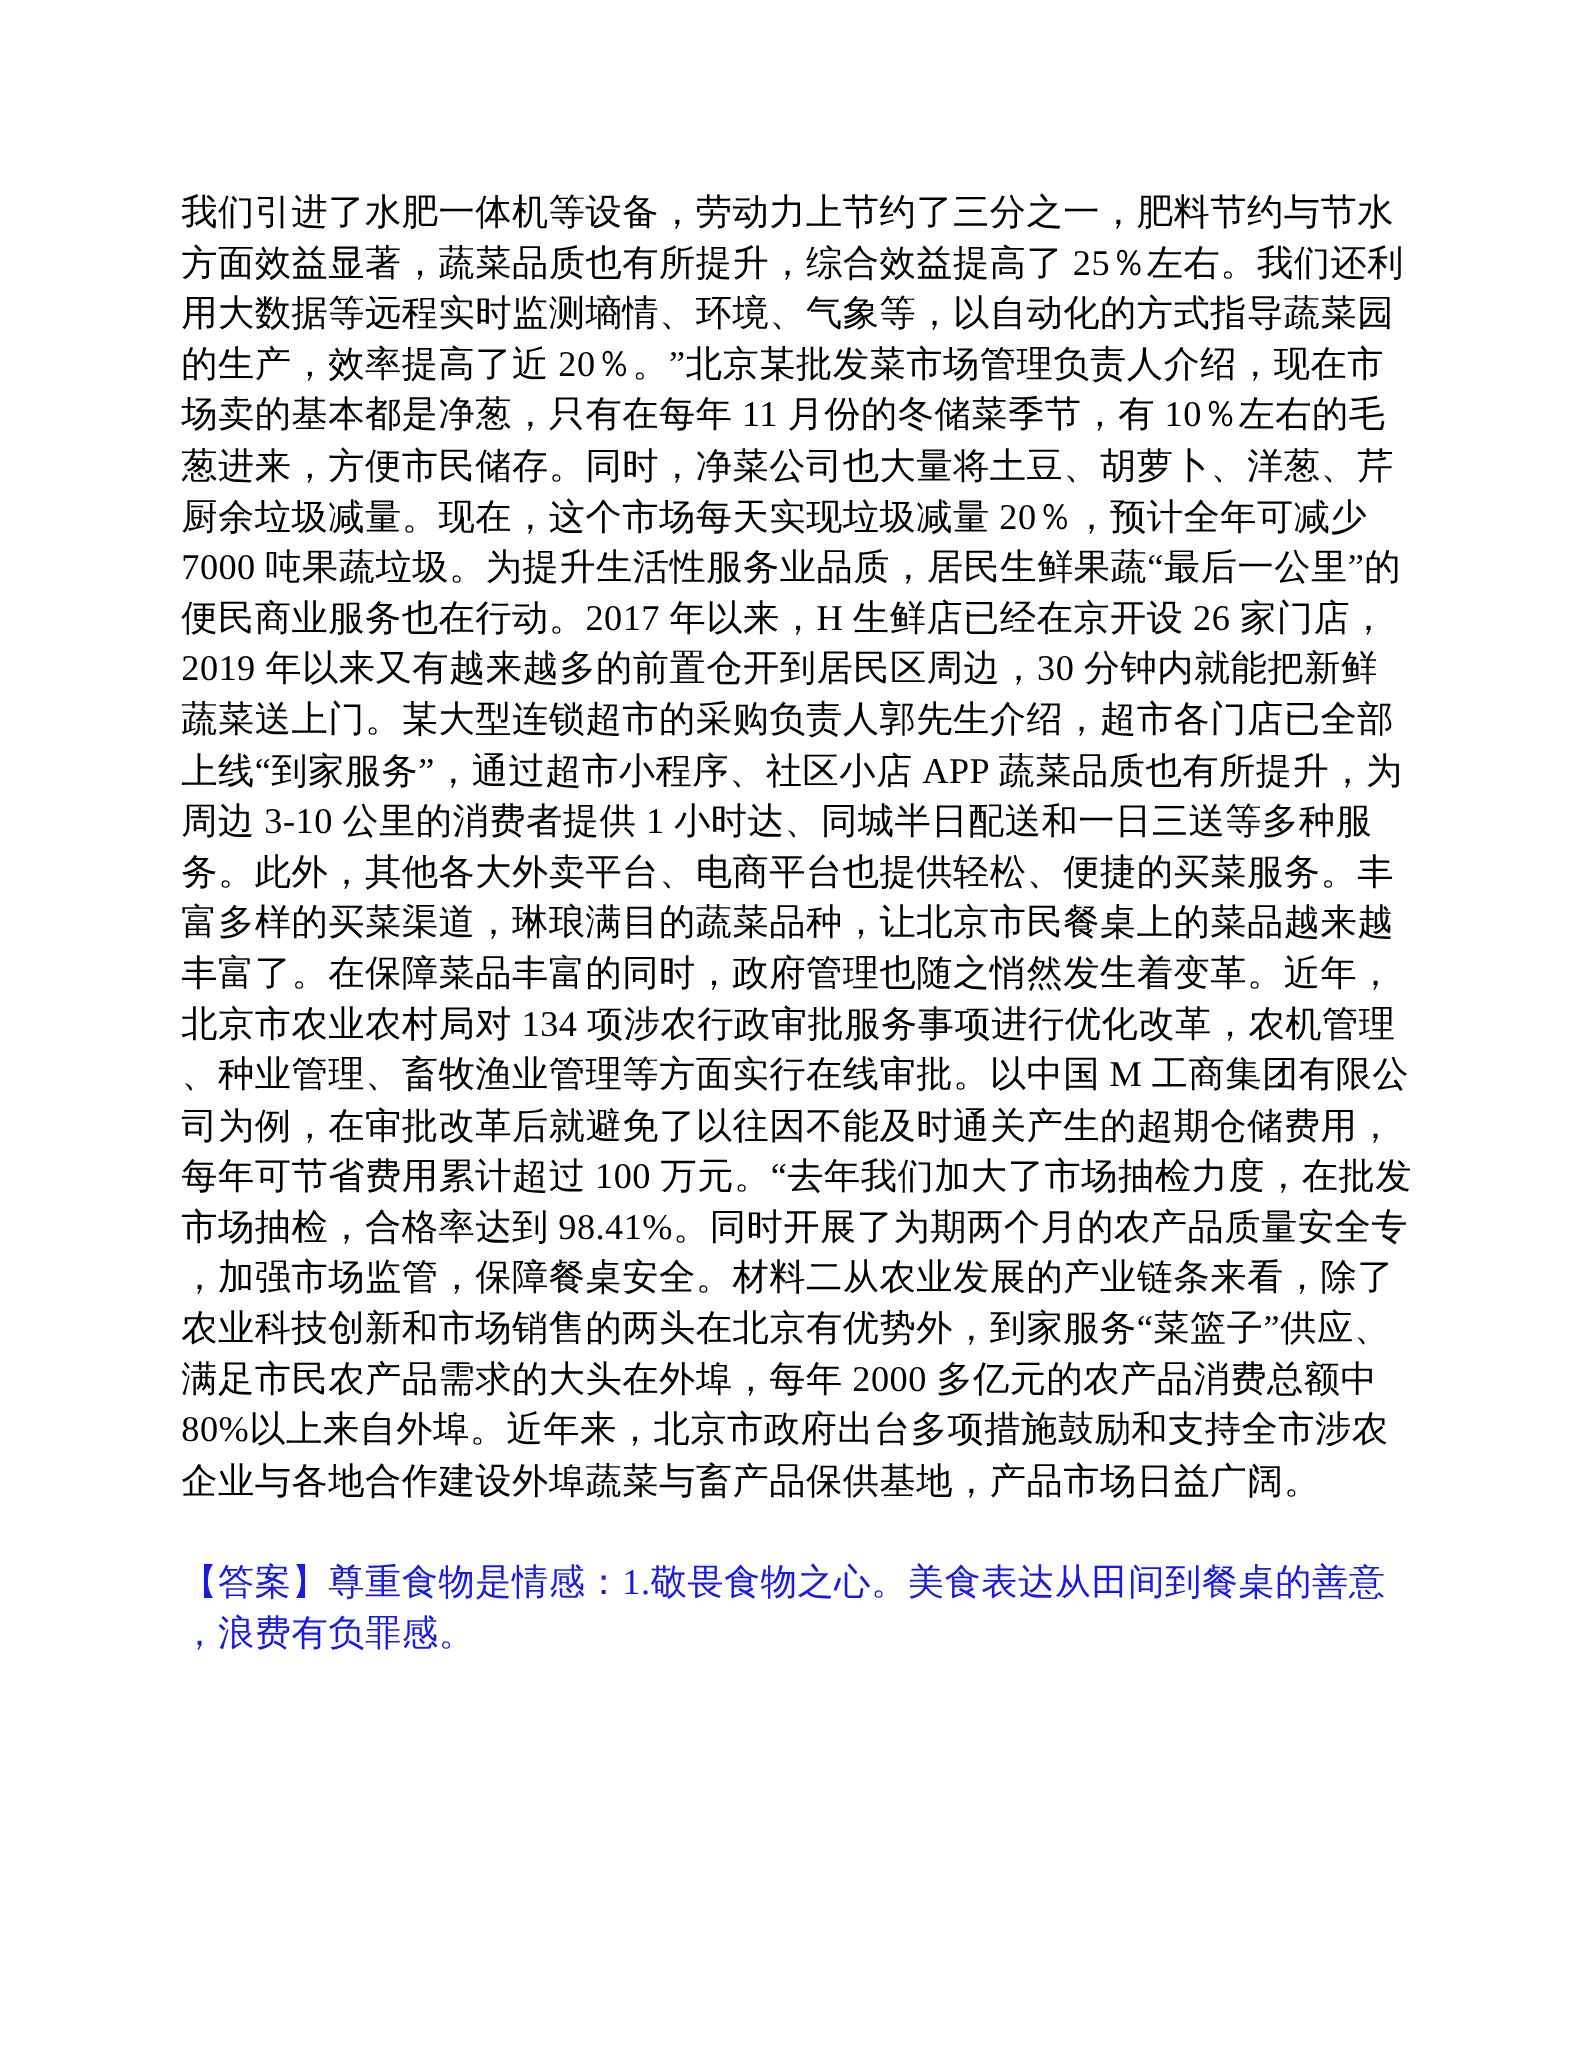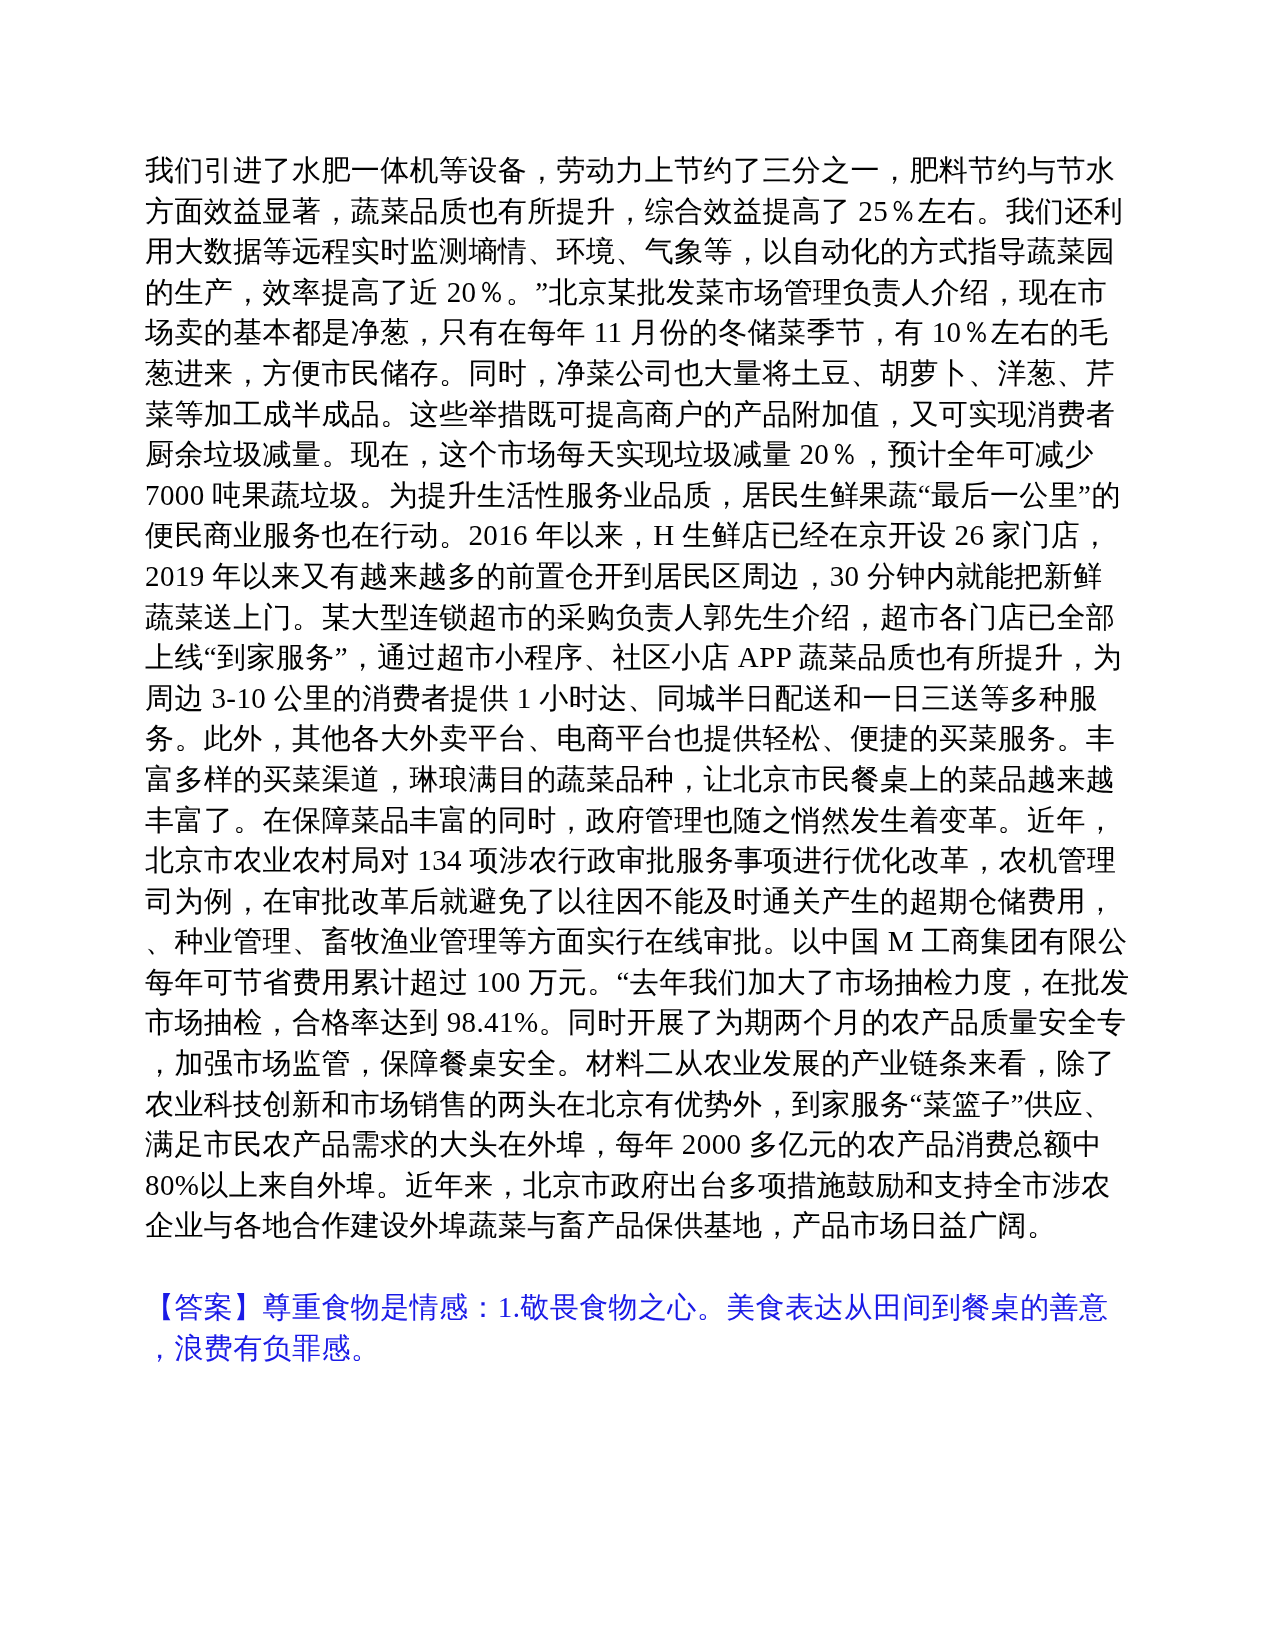--- a/index.html
+++ b/index.html
@@ -44,34 +44,33 @@
 <div class="page">
   <div class="content">
 
     <div class="material-para">
         <div class="line">我们引进了水肥一体机等设备，劳动力上节约了三分之一，肥料节约与节水</div>
         <div class="line">方面效益显著，蔬菜品质也有所提升，综合效益提高了 25％左右。我们还利</div>
         <div class="line">用大数据等远程实时监测墒情、环境、气象等，以自动化的方式指导蔬菜园</div>
         <div class="line">的生产，效率提高了近 20％。”北京某批发菜市场管理负责人介绍，现在市</div>
         <div class="line">场卖的基本都是净葱，只有在每年 11 月份的冬储菜季节，有 10％左右的毛</div>
         <div class="line">葱进来，方便市民储存。同时，净菜公司也大量将土豆、胡萝卜、洋葱、芹</div>
-        <div class="line">菜等加工成半成品。这些举措既可提高商户的产品附加值，又可实现消费者</div>
         <div class="line">厨余垃圾减量。现在，这个市场每天实现垃圾减量 20％，预计全年可减少</div>
         <div class="line">7000 吨果蔬垃圾。为提升生活性服务业品质，居民生鲜果蔬“最后一公里”的</div>
-        <div class="line">便民商业服务也在行动。2016 年以来，H 生鲜店已经在京开设 26 家门店，</div>
+        <div class="line">便民商业服务也在行动。2017 年以来，H 生鲜店已经在京开设 26 家门店，</div>
         <div class="line">2019 年以来又有越来越多的前置仓开到居民区周边，30 分钟内就能把新鲜</div>
         <div class="line">蔬菜送上门。某大型连锁超市的采购负责人郭先生介绍，超市各门店已全部</div>
         <div class="line">上线“到家服务”，通过超市小程序、社区小店 APP 蔬菜品质也有所提升，为</div>
         <div class="line">周边 3-10 公里的消费者提供 1 小时达、同城半日配送和一日三送等多种服</div>
         <div class="line">务。此外，其他各大外卖平台、电商平台也提供轻松、便捷的买菜服务。丰</div>
         <div class="line">富多样的买菜渠道，琳琅满目的蔬菜品种，让北京市民餐桌上的菜品越来越</div>
         <div class="line">丰富了。在保障菜品丰富的同时，政府管理也随之悄然发生着变革。近年，</div>
         <div class="line">北京市农业农村局对 134 项涉农行政审批服务事项进行优化改革，农机管理</div>
+        <div class="line">、种业管理、畜牧渔业管理等方面实行在线审批。以中国 M 工商集团有限公</div>
         <div class="line">司为例，在审批改革后就避免了以往因不能及时通关产生的超期仓储费用，</div>
-        <div class="line">、种业管理、畜牧渔业管理等方面实行在线审批。以中国 M 工商集团有限公</div>
         <div class="line">每年可节省费用累计超过 100 万元。“去年我们加大了市场抽检力度，在批发</div>
         <div class="line">市场抽检，合格率达到 98.41%。同时开展了为期两个月的农产品质量安全专</div>
         <div class="line">，加强市场监管，保障餐桌安全。材料二从农业发展的产业链条来看，除了</div>
         <div class="line">农业科技创新和市场销售的两头在北京有优势外，到家服务“菜篮子”供应、</div>
         <div class="line">满足市民农产品需求的大头在外埠，每年 2000 多亿元的农产品消费总额中</div>
         <div class="line">80%以上来自外埠。近年来，北京市政府出台多项措施鼓励和支持全市涉农</div>
         <div class="line">企业与各地合作建设外埠蔬菜与畜产品保供基地，产品市场日益广阔。</div>
       </div>
 
     <div class="answer-para">

